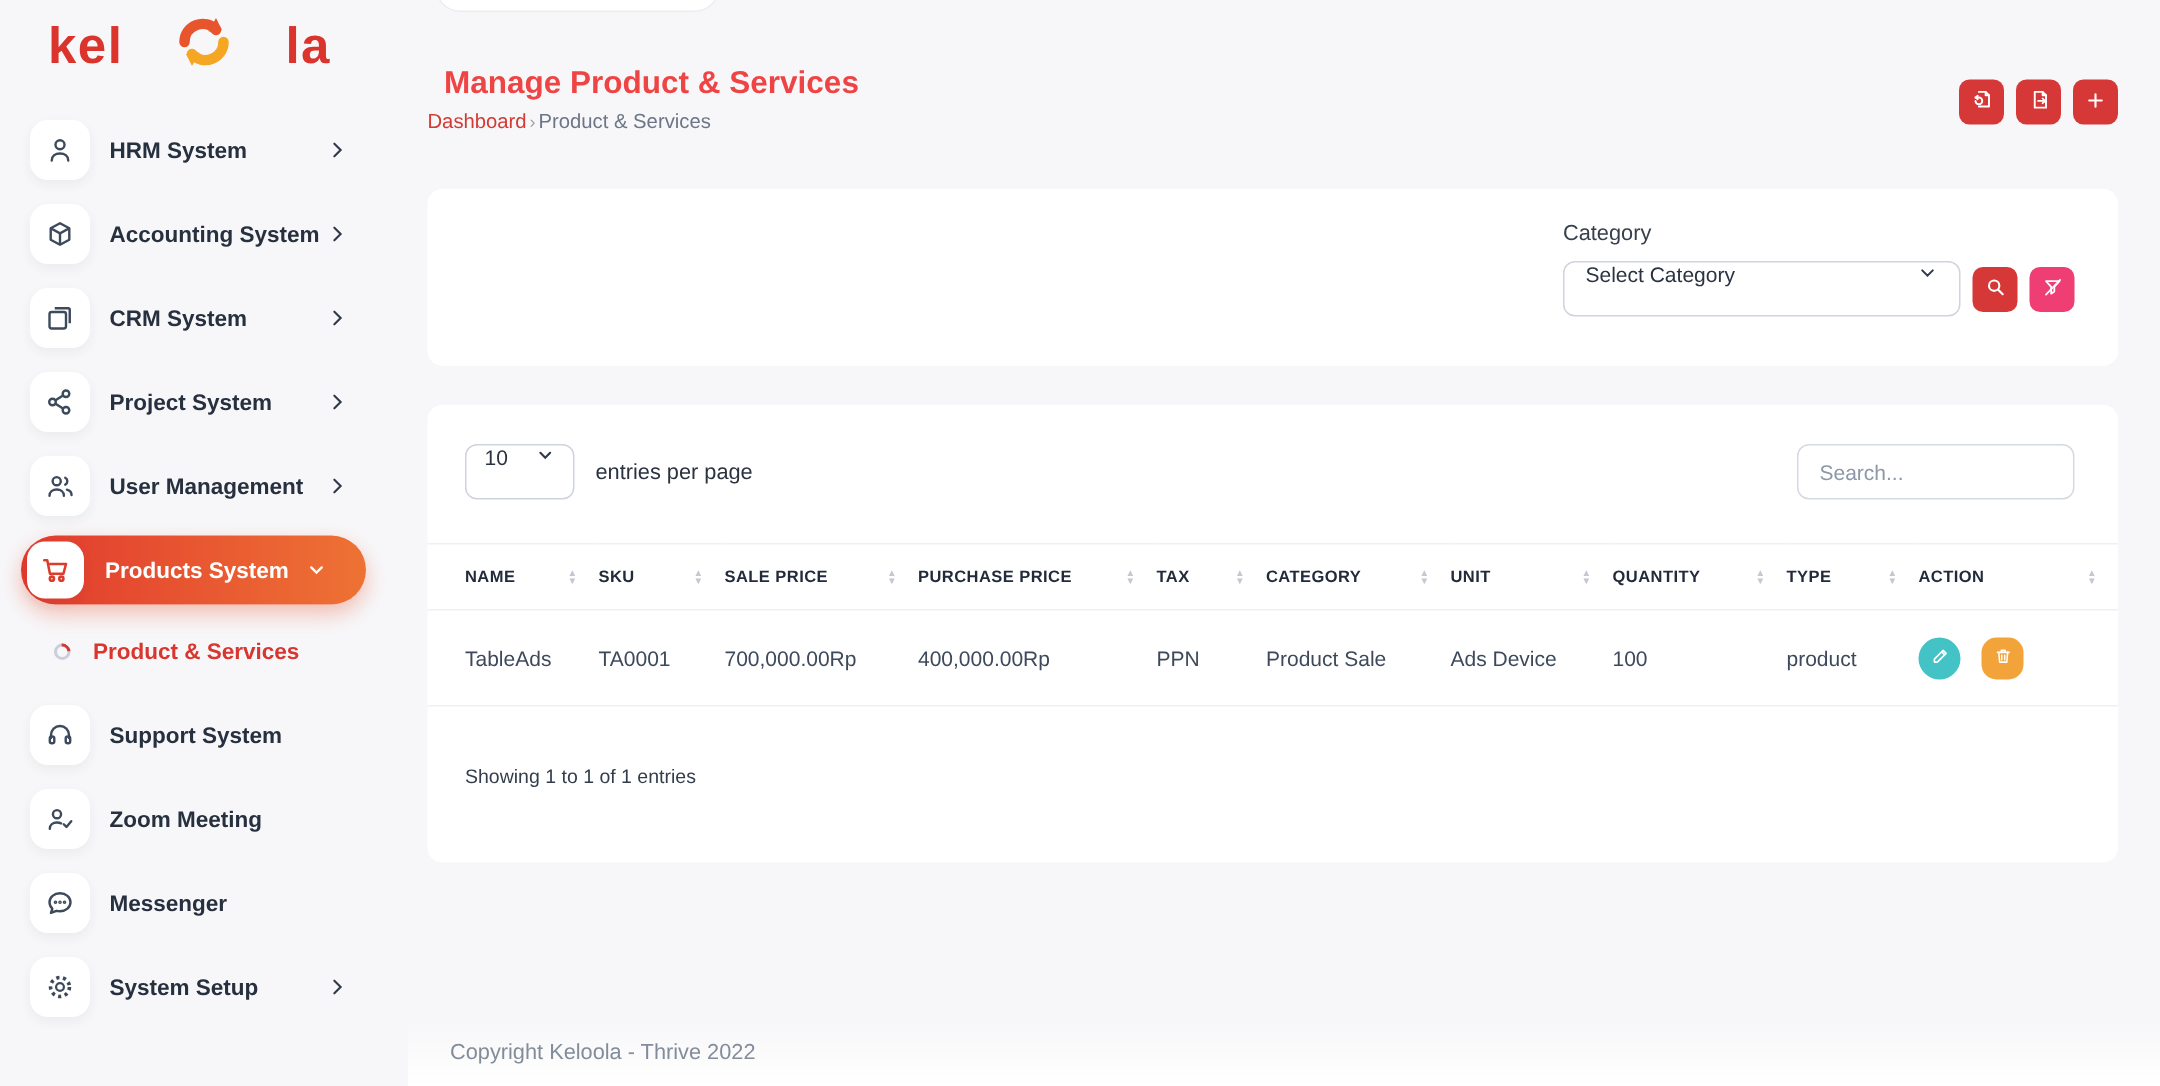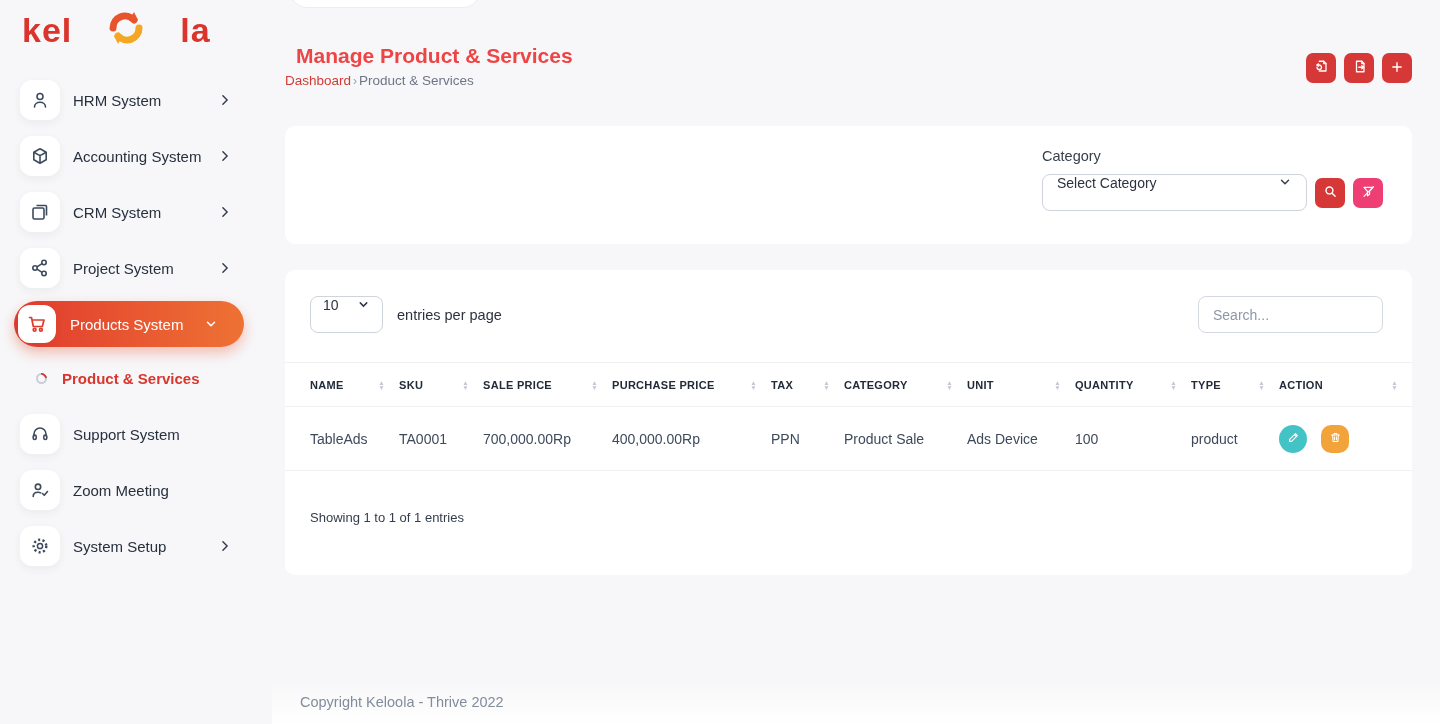--- a/index.html
+++ b/index.html
@@ -1,27 +1,27 @@
 <!DOCTYPE html>
 <html><head>
 <meta charset="utf-8">
 <style>
   * { margin:0; padding:0; box-sizing:border-box; }
   html,body { width:1440px; height:724px; font-family:"Liberation Sans","DejaVu Sans",sans-serif; }
   body { background:#f7f7f9; position:relative; overflow:hidden; color:#232d3b; }
 
   
   .sidebar { position:absolute; left:0; top:0; width:258px; height:724px; }
-  .logo { position:absolute; left:22px; top:8px; display:flex; align-items:center;gap:24px; }
+  .logo { position:absolute; left:32px; top:8px; display:flex; align-items:center;gap:24px; }
   .logo .word { font-size:34px; font-weight:800; color:#da342c; letter-spacing:1px; line-height:1; }
   .logo svg { margin:0 1px; }
   .nav { position:absolute; top:72px; left:0; width:258px; }
   .nav-item { display:flex; align-items:center; height:56px; padding-left:20px; cursor:pointer; position:relative; }
   .icon-box { width:40px; height:40px; background:#ffffff; border-radius:12px; display:flex; align-items:center; justify-content:center; box-shadow:0 3px 8px rgba(40,50,70,.06); flex:0 0 auto; }
-  .nav-label { font-size:15px; font-weight:400; color:#27303f; margin-left:13px; flex:1; }
+  .nav-label { font-size:15px; font-weight:700; color:#27303f; margin-left:13px; flex:1; }
   .nav-chev { margin-right:26px; display:flex; }
   .nav-item.active-pill { height:46px; margin:5px 14px; padding-left:4px; border-radius:24px; background:linear-gradient(90deg,#e13a2e 0%, #ee7234 100%); box-shadow:0 6px 14px rgba(231,81,43,.35); }
   .nav-item.active-pill .icon-box { width:38px; height:38px; border-radius:12px; }
   .nav-item.active-pill .nav-label { color:#ffffff; margin-left:14px; }
   .subnav { padding:2px 0 4px 0; }
   .subnav-item { display:flex; align-items:center; height:48px; padding-left:36px; cursor:pointer; }
   .ring { width:11px; height:11px; border-radius:50%; border:2px solid #c9ced8; position:relative; flex:0 0 auto; }
   .ring::after { content:""; position:absolute; inset:-2px; border-radius:50%; border:2px solid transparent; border-top-color:#d23a33; transform:rotate(40deg); }
   .subnav-label { font-size:15px; font-weight:600; color:#2a3342; margin-left:15px; }
   .subnav-item.active .subnav-label { color:#d8362e; font-weight:700; }
@@ -147,20 +147,35 @@
         </svg>
       </span>
       <span class="nav-label">Project System</span>
       <span class="nav-chev">
         <svg width="14" height="14" viewBox="0 0 20 20" fill="none" stroke="#2f3948" stroke-width="2" stroke-linecap="round">
             <polyline points="7 4 13 10 7 16"></polyline>
           </svg>
       </span>
     </div>
 
+    <div class="nav-item">
+      <span class="icon-box">
+        <svg width="20" height="20" viewBox="0 0 20 20" fill="none" stroke="#3d4a5c" stroke-width="1.6" stroke-linecap="round">
+          <circle cx="7.8" cy="6.8" r="2.7"></circle>
+            <path d="M3 16.5c0-2.6 2.1-4.2 4.8-4.2s4.8 1.6 4.8 4.2"></path>
+          <path d="M13.5 4.5a2.6 2.6 0 0 1 0 4.6M14.6 12.4c1.9.5 3.1 1.8 3.1 3.6"></path>
+        </svg>
+      </span>
+      <span class="nav-label">User Management</span>
+      <span class="nav-chev">
+        <svg width="14" height="14" viewBox="0 0 20 20" fill="none" stroke="#2f3948" stroke-width="2" stroke-linecap="round">
+            <polyline points="7 4 13 10 7 16"></polyline>
+          </svg>
+      </span>
+    </div>
 
     <div class="nav-item active-pill">
       <span class="icon-box">
         <svg width="20" height="20" viewBox="0 0 20 20" fill="none" stroke="#dd3c2d" stroke-width="1.7" stroke-linecap="round" stroke-linejoin="round">
           <path d="M2.5 3.5h2l1.8 9h9l1.7-6.5H5.2"></path>
             <circle cx="7.6" cy="15.8" r="1.4"></circle>
             <circle cx="13.9" cy="15.8" r="1.4"></circle>
         </svg>
       </span>
       <span class="nav-label">Products System</span>
@@ -193,20 +208,31 @@
       <span class="icon-box">
         <svg width="20" height="20" viewBox="0 0 20 20" fill="none" stroke="#3d4a5c" stroke-width="1.6" stroke-linecap="round" stroke-linejoin="round">
           <circle cx="8" cy="6.8" r="2.7"></circle>
             <path d="M3.2 16.5c0-2.6 2.1-4.2 4.8-4.2 1 0 1.9.2 2.7.6"></path>
           <polyline points="12.5 13.5 14.3 15.3 17.5 11.5"></polyline>
         </svg>
       </span>
       <span class="nav-label">Zoom Meeting</span>
     </div>
 
+    <div class="nav-item">
+      <span class="icon-box">
+        <svg width="20" height="20" viewBox="0 0 20 20" fill="none" stroke="#3d4a5c" stroke-width="1.6" stroke-linecap="round" stroke-linejoin="round">
+          <path d="M10 3.5c3.9 0 7 2.7 7 6s-3.1 6-7 6c-.8 0-1.6-.1-2.3-.3L4 16.5l.9-2.8A5.7 5.7 0 0 1 3 9.5c0-3.3 3.1-6 7-6z"></path>
+          <circle cx="7" cy="9.5" r=".4" fill="#3d4a5c"></circle>
+            <circle cx="10" cy="9.5" r=".4" fill="#3d4a5c"></circle>
+            <circle cx="13" cy="9.5" r=".4" fill="#3d4a5c"></circle>
+        </svg>
+      </span>
+      <span class="nav-label">Messenger</span>
+    </div>
 
     <div class="nav-item">
       <span class="icon-box">
         <svg width="20" height="20" viewBox="0 0 20 20" fill="none" stroke="#3d4a5c">
           <circle cx="10" cy="10" r="6.3" stroke-width="2.4" stroke-dasharray="2.1 2.4"></circle>
           <circle cx="10" cy="10" r="2.6" stroke-width="1.5"></circle>
         </svg>
       </span>
       <span class="nav-label">System Setup</span>
       <span class="nav-chev">

